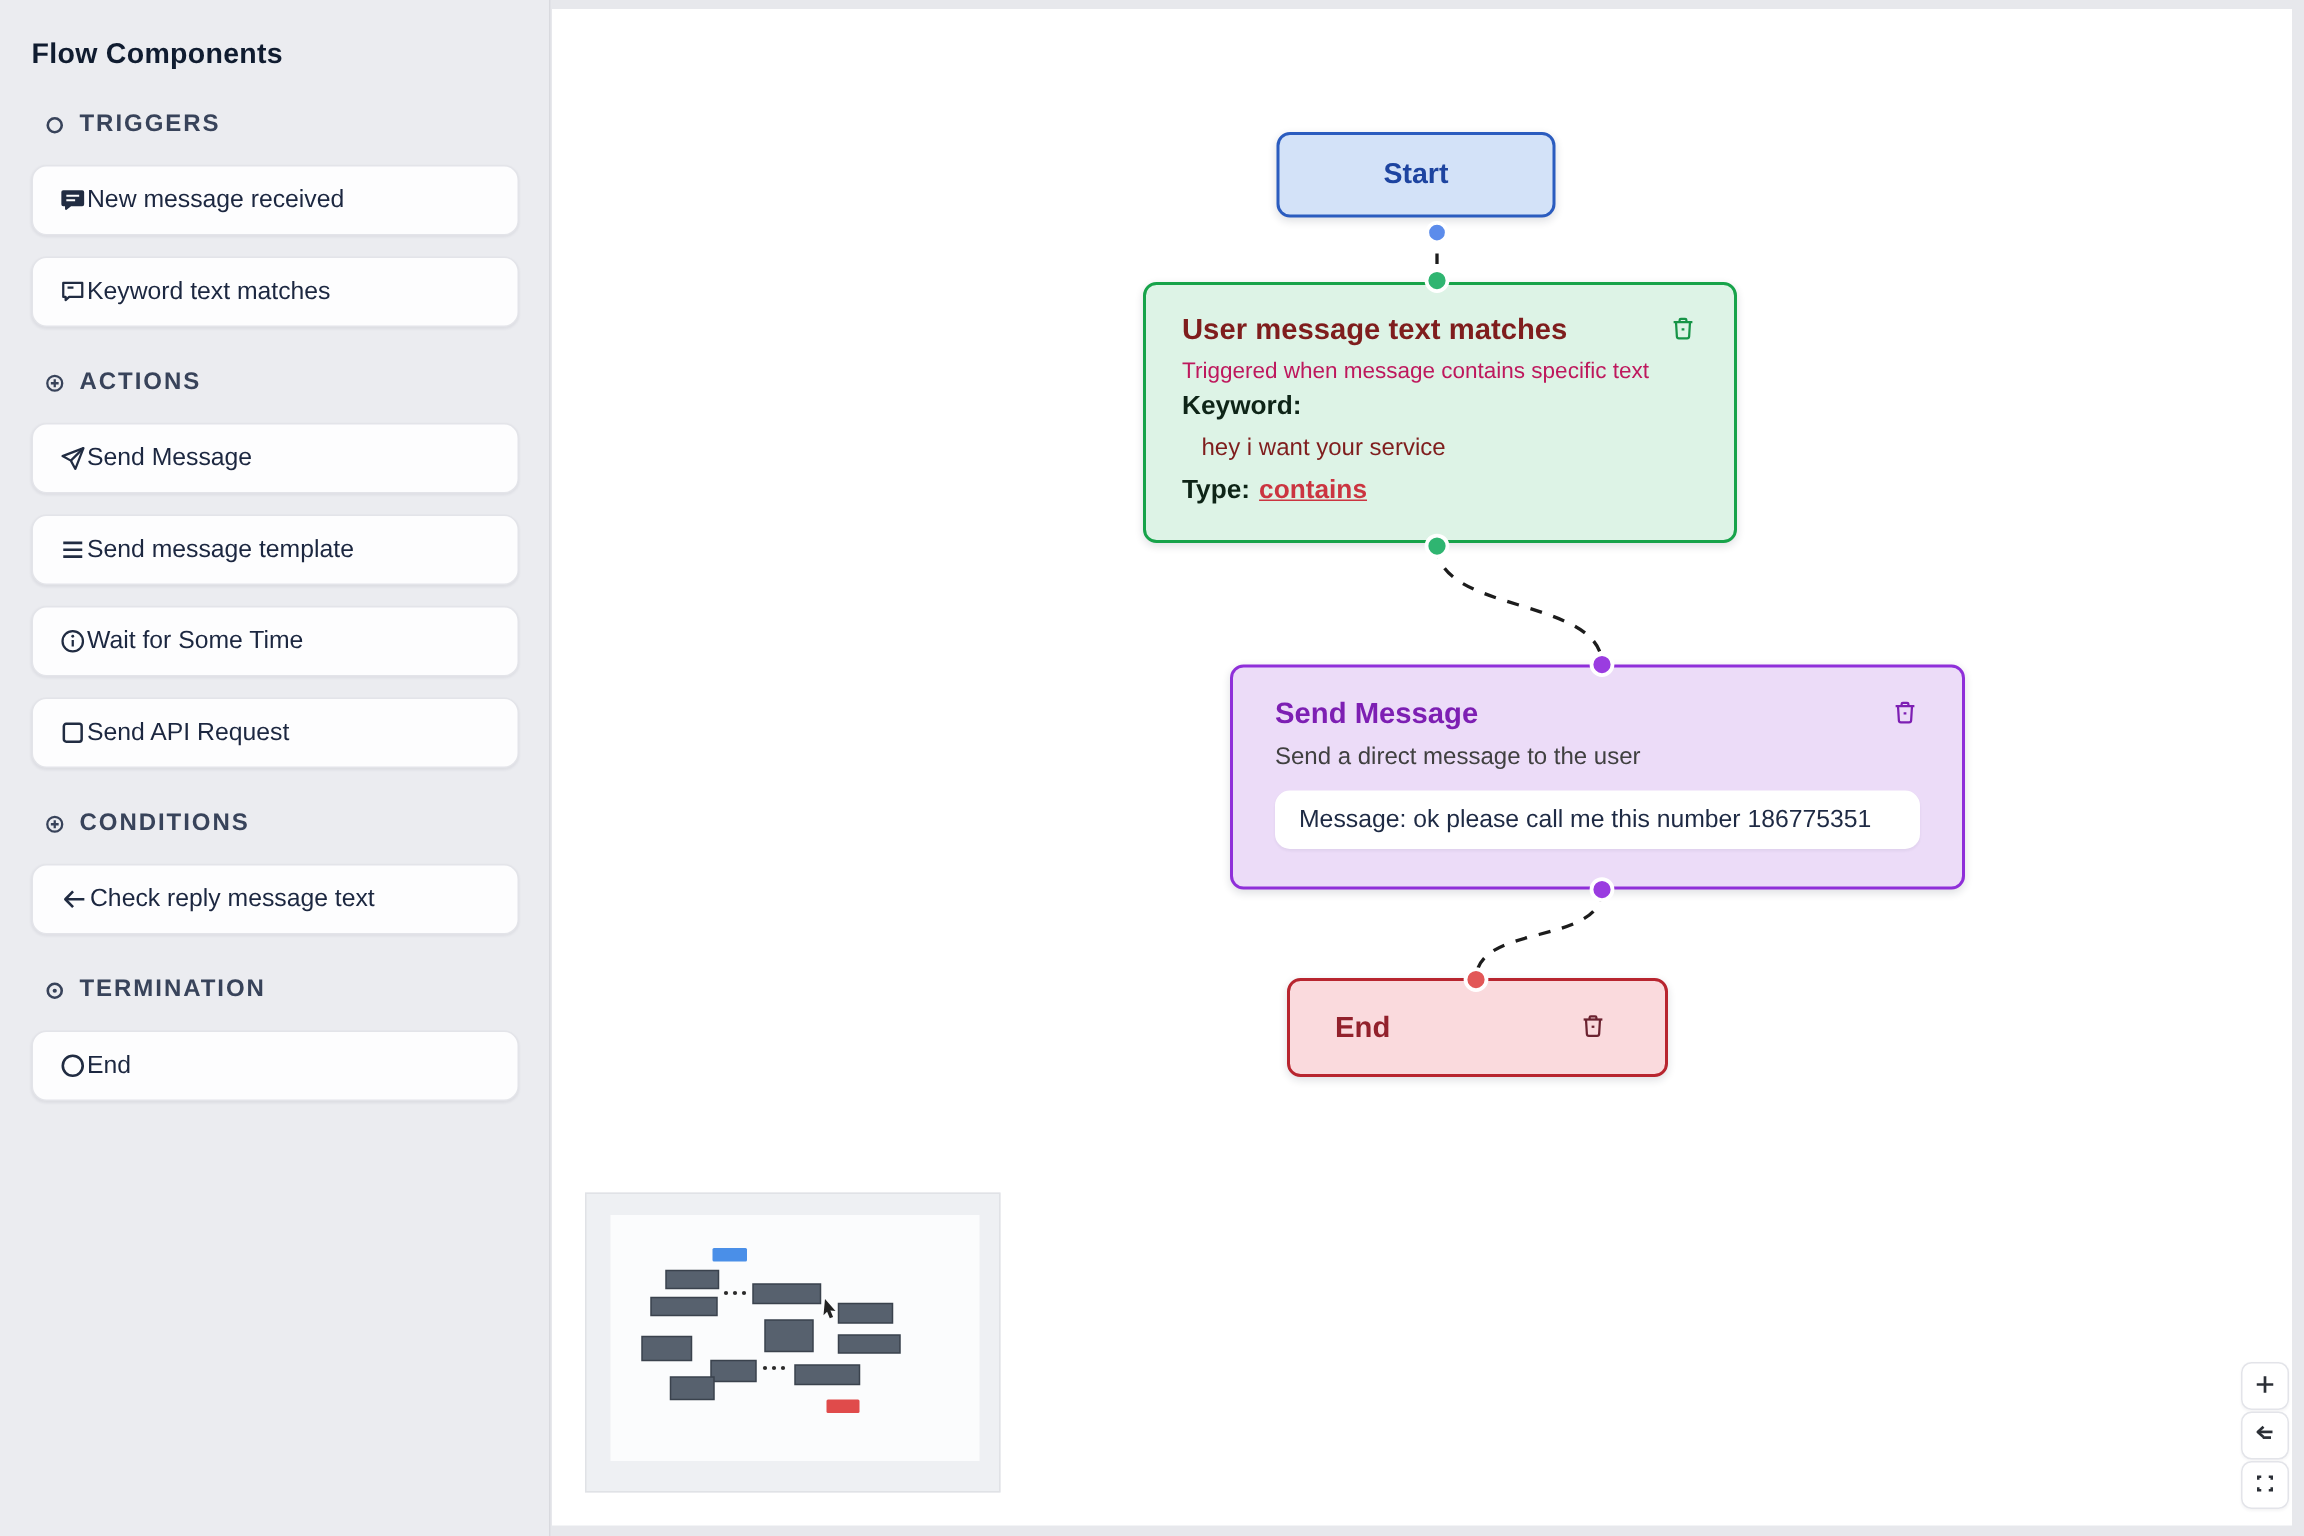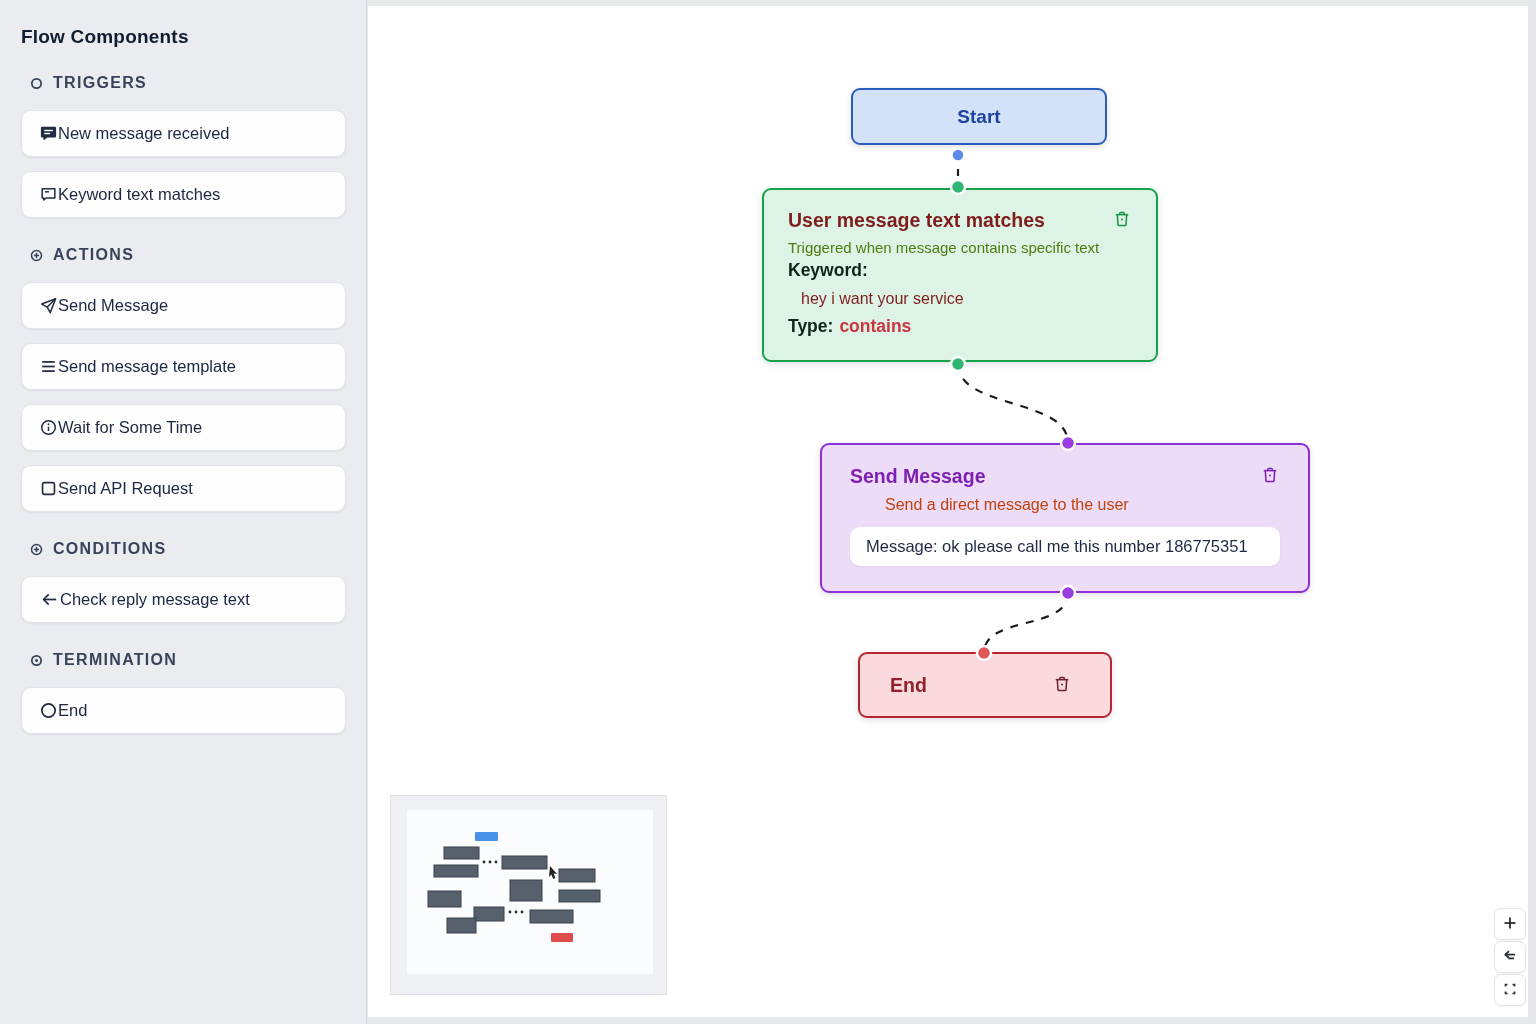--- a/index.html
+++ b/index.html
@@ -46,48 +46,48 @@
   
   .canvas {
     position:absolute; left:368px; top:6px; right:8px; bottom:7px;
     background:#ffffff;
   }
   .node {
     position:absolute; border-radius:9px;
     box-shadow:0 2px 6px rgba(20,25,50,.14);
   }
   .node-start {
-    left:483px; top:82px; width:256px; height:57px;
+    left:483px; top:82px; width:186px; height:57px;
     background:#d3e2f8; border:2px solid #2b5cbf;
     display:flex; align-items:center; justify-content:center;
     font-size:19px; font-weight:700; color:#1d44a0;
     cursor:grab;
   }
   .node-trigger {
     left:394px; top:182px; width:396px; height:174px;
     background:#ddf3e6; border:2px solid #17a34a;
     padding:19px 24px 0 24px; cursor:grab;
   }
   .node-trigger .title-row { display:flex; justify-content:space-between; align-items:flex-start; }
   .node-trigger .title { font-size:19.5px; font-weight:600; color:#7f1d1d; }
-  .node-trigger .desc { font-size:15px; color:#4d7c0f; margin-top:7px; }
+  .node-trigger .desc { font-size:15px; color:#be185d; margin-top:7px; }
   .node-trigger .kw-label { font-size:17.5px; font-weight:700; color:#0e2417; margin-top:4px; }
   .node-trigger .kw-value { font-size:16px; color:#7f1d1d; margin-top:9px; margin-left:13px; }
   .node-trigger .type-row { font-size:17.5px; font-weight:700; color:#0e2417; margin-top:8px; }
-  .node-trigger .type-row .tval { color:#cb3440; margin-left:6px; }
+  .node-trigger .type-row .tval { color:#cb3440; margin-left:6px;text-decoration:underline; }
   .trash-btn { background:none; border:none; padding:0; cursor:pointer; display:flex; }
   .node-trigger .trash-btn { color:#169447; }
   .node-send {
     left:452px; top:437px; width:490px; height:150px;
     background:#ecdcf8; border:2px solid #8f2fd9;
     padding:20px 28px 0 28px; cursor:grab;
   }
   .node-send .title-row { display:flex; justify-content:space-between; align-items:flex-start; }
   .node-send .title { font-size:19.5px; font-weight:600; color:#7d1fb3; }
-  .node-send .desc { font-size:16px; color:#c2410c; margin-top:8px;margin-left:35px; }
+  .node-send .desc { font-size:16px; color:#404040; margin-top:8px; }
   .node-send .msg-box {
     margin-top:13px; background:#ffffff; border-radius:10px;
     padding:10px 16px; font-size:16.5px; color:#1e2a44;
     box-shadow:0 1px 2px rgba(30,35,60,.06);
   }
   .node-send .trash-btn { color:#7d1fb3; }
   .node-end {
     left:490px; top:646px; width:254px; height:66px;
     background:#fadadd; border:2px solid #b8252f;
     display:flex; align-items:center; justify-content:space-between;

